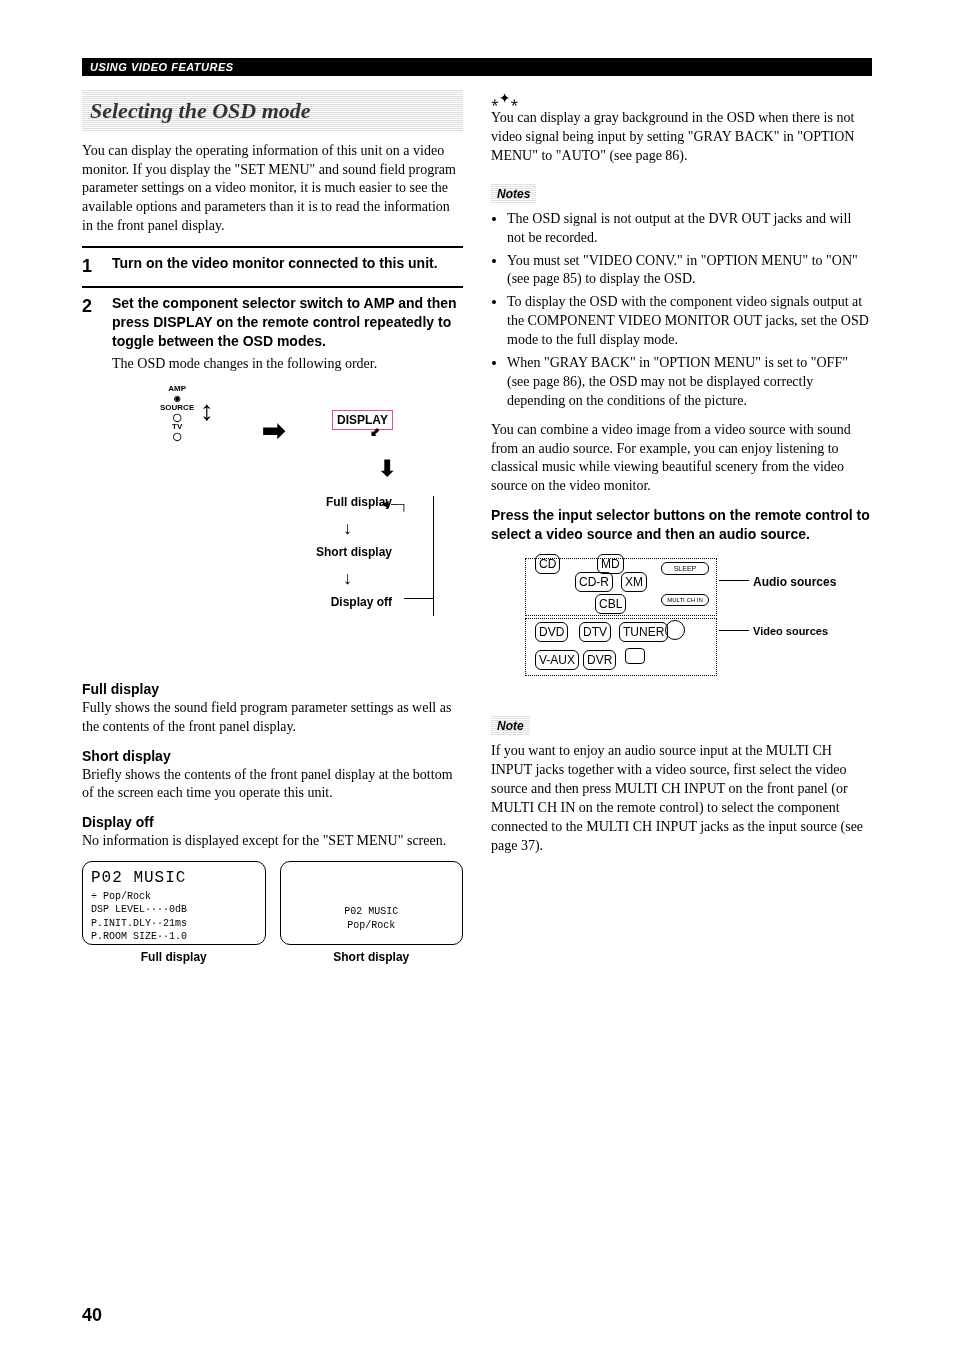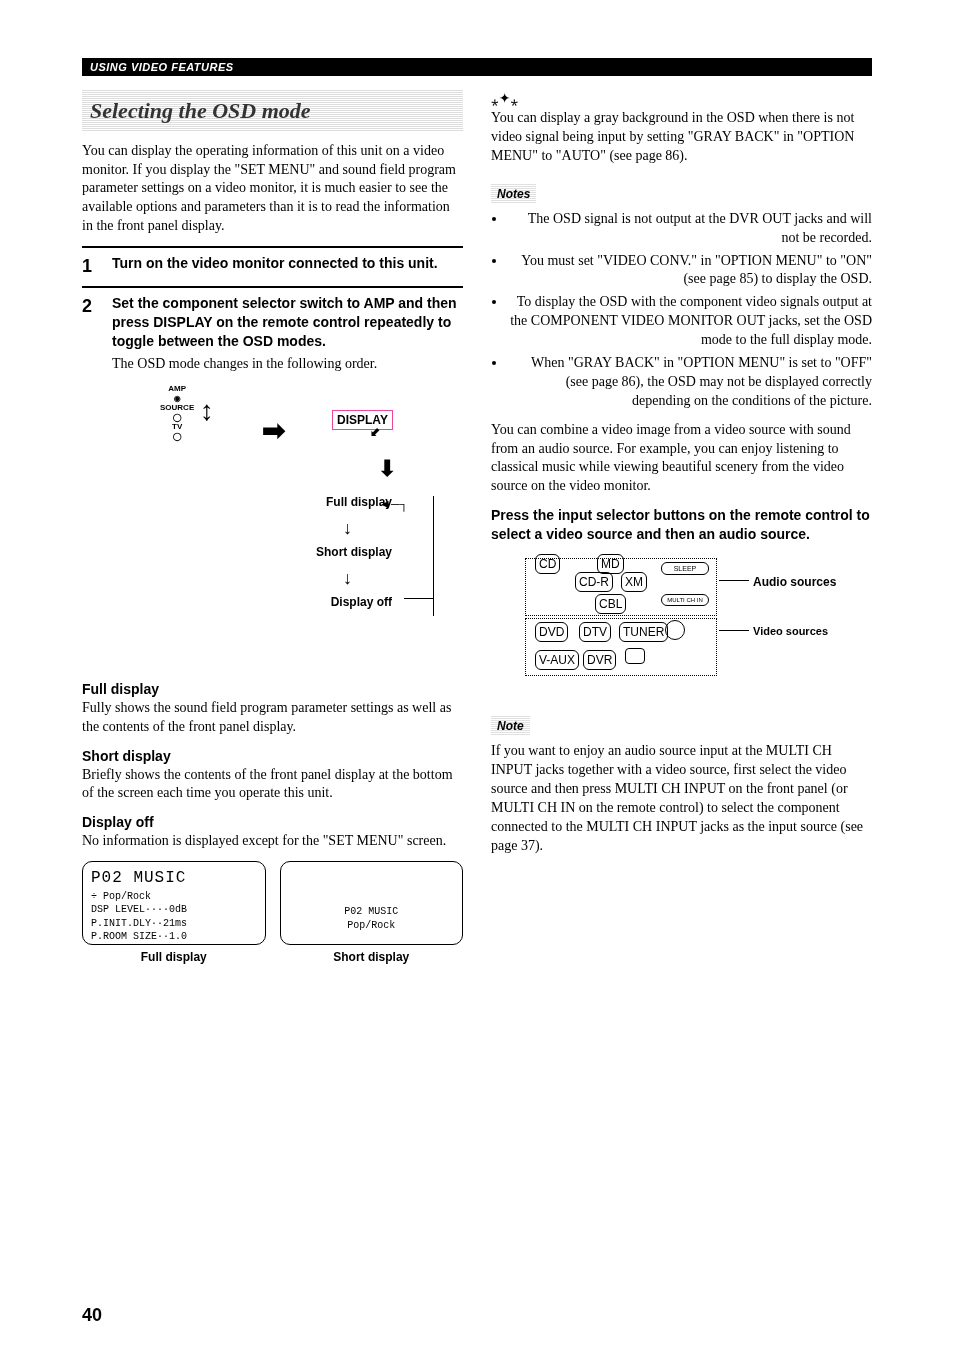--- a/index.html
+++ b/index.html
@@ -113,21 +113,20 @@
     font-size: 12px;
     padding: 2px 6px;
     margin: 8px 0 6px 0;
   }
   ul.bullets {
     margin: 0 0 10px 0;
     padding-left: 16px;
   }
   ul.bullets li {
     margin-bottom: 4px;
-    text-align: right;
   }
   .remote-diagram {
     margin: 10px 0 14px 20px;
     height: 140px;
     position: relative;
     font-family: Arial, Helvetica, sans-serif;
     font-size: 10px;
   }
   .remote-diagram .box {
     border:1px solid #000; position:absolute; padding:1px 3px; border-radius:6px;

